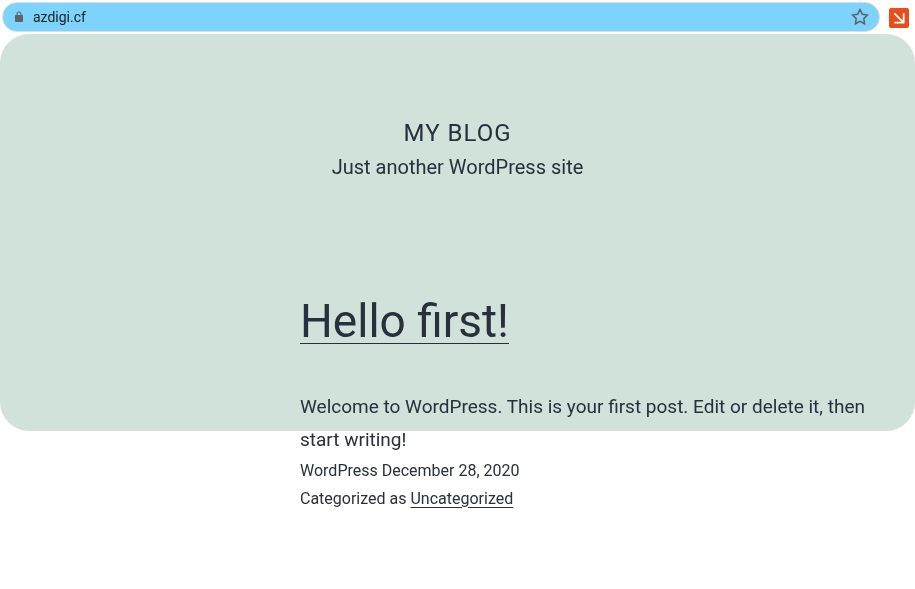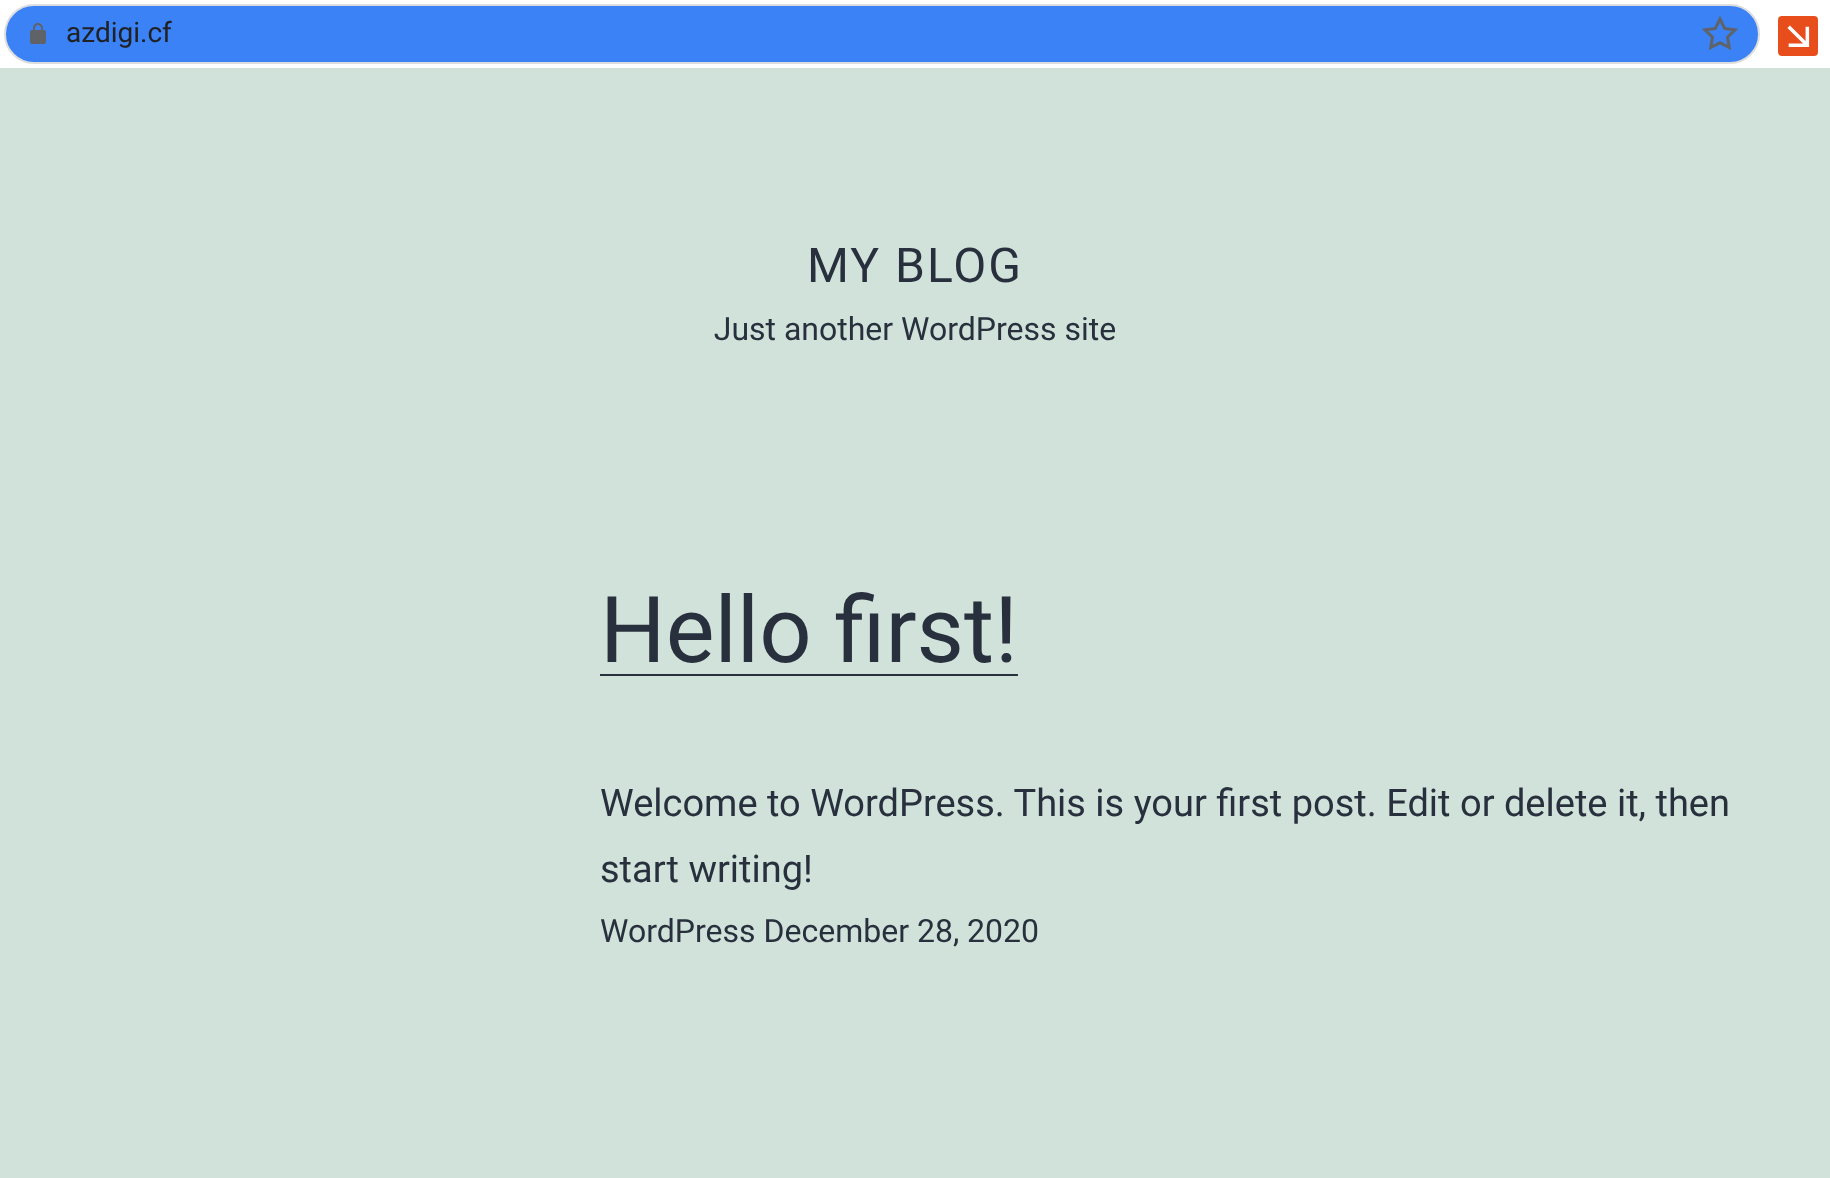--- a/index.html
+++ b/index.html
@@ -11,21 +11,21 @@
       font-family: -apple-system, BlinkMacSystemFont, "Segoe UI", Roboto, sans-serif;
       background: #fff;
       width: 915px;
       height: 589px;
       overflow: hidden;
     }
     .address-bar {
       display: flex;
       align-items: center;
       height: 30px;
-      background: #3b82f6;
+      background: #7dd3fc;
       border: 1px solid #ddd;
       border-radius: 15px;
       margin: 2px 35px 2px 2px;
       padding: 0 10px;
       position: relative;
     }
     .lock-icon {
       width: 12px;
       height: 12px;
       margin-right: 8px;
@@ -52,36 +52,37 @@
       color: #fff;
       font-size: 12px;
       font-weight: bold;
       display: flex;
       align-items: center;
       justify-content: center;
       border-radius: 2px;
     }
     .page-content {
       background: #d0e2d9;
-      height: 555px;
+      height: 397px;
       padding-top: 85px;
+      border-radius: 29px;
     }
     .site-header {
       text-align: center;
       margin-bottom: 115px;
     }
     .site-title {
       font-size: 24px;
       font-weight: 400;
       color: #28303d;
       letter-spacing: 1px;
       margin-bottom: 8px;
     }
     .site-tagline {
-      font-size: 16px;
+      font-size: 20px;
       color: #28303d;
       font-weight: 400;
     }
     .post-container {
       max-width: 600px;
       margin-left: 300px;
     }
     .post-title {
       font-size: 46px;
       font-weight: 400;
@@ -137,15 +138,19 @@
   </header>
 
   <article class="post-container">
     <h2 class="post-title">Hello first!</h2>
     <p class="post-excerpt">Welcome to WordPress. This is your first post. Edit or delete it, then start writing!</p>
     <div class="post-meta">
       <span class="meta-line">
         <span>WordPress</span>
         <span>December 28, 2020</span>
       </span>
+      <span class="meta-line">
+        <span>Categorized as</span>
+        <span class="category-link">Uncategorized</span>
+      </span>
     </div>
   </article>
 </div>
 
 </body></html>

